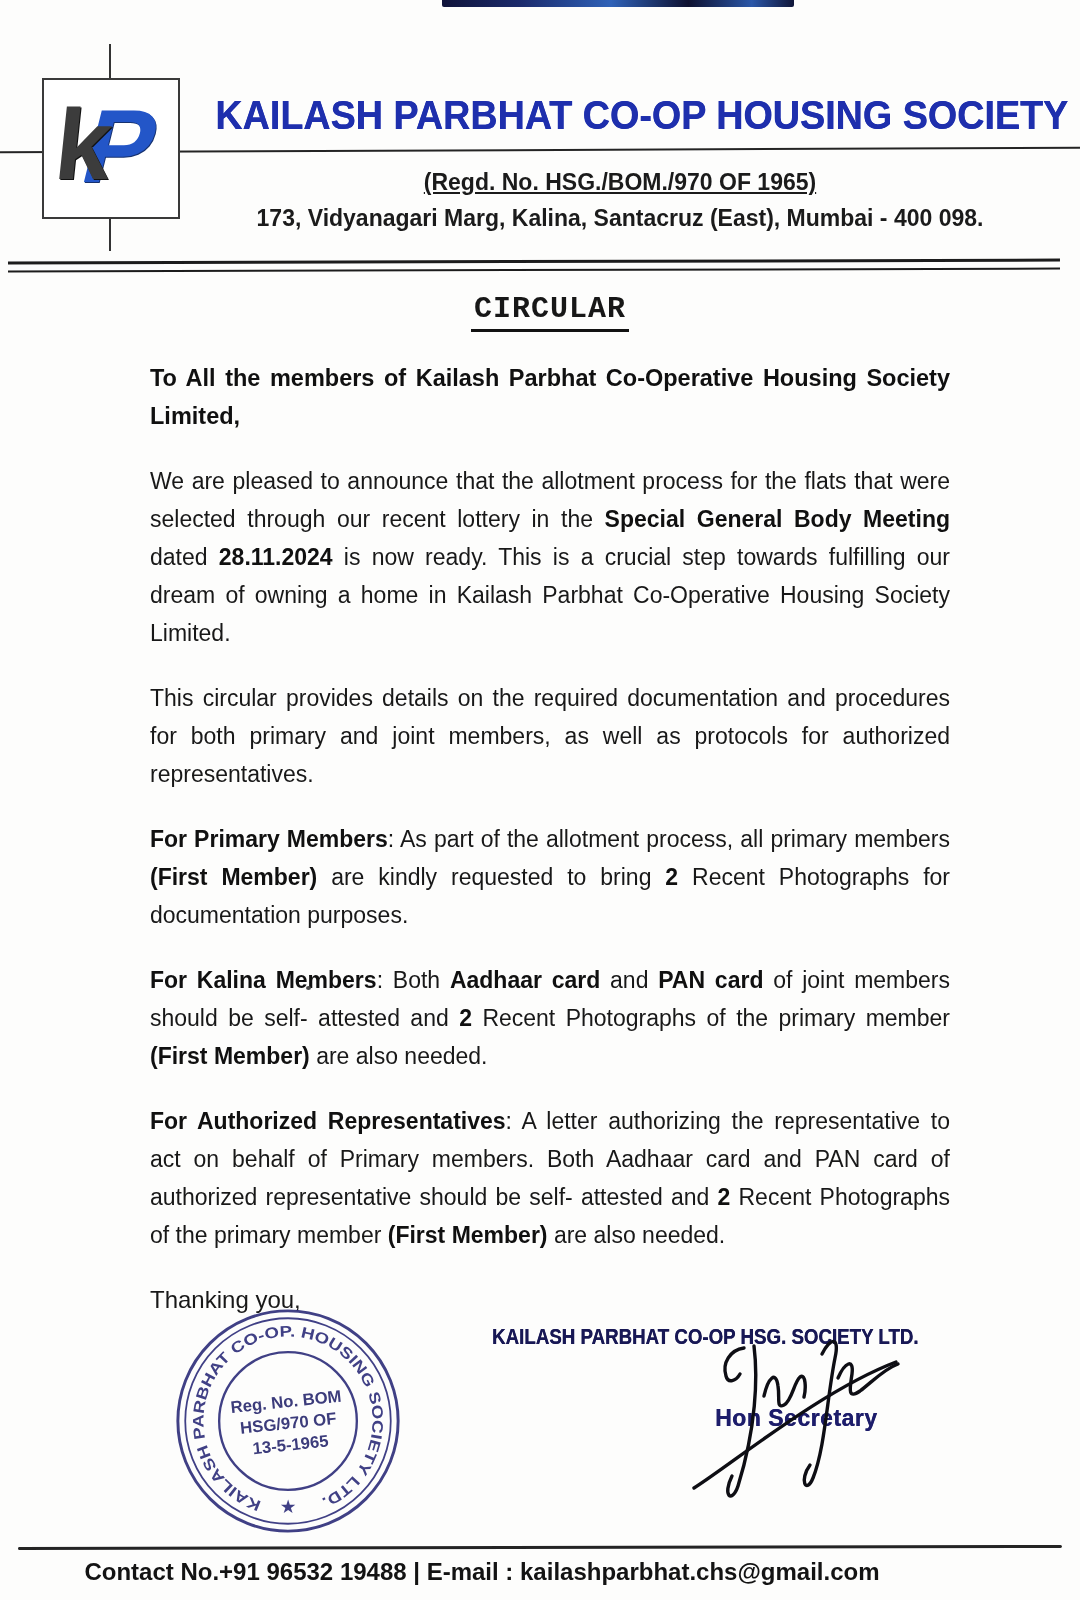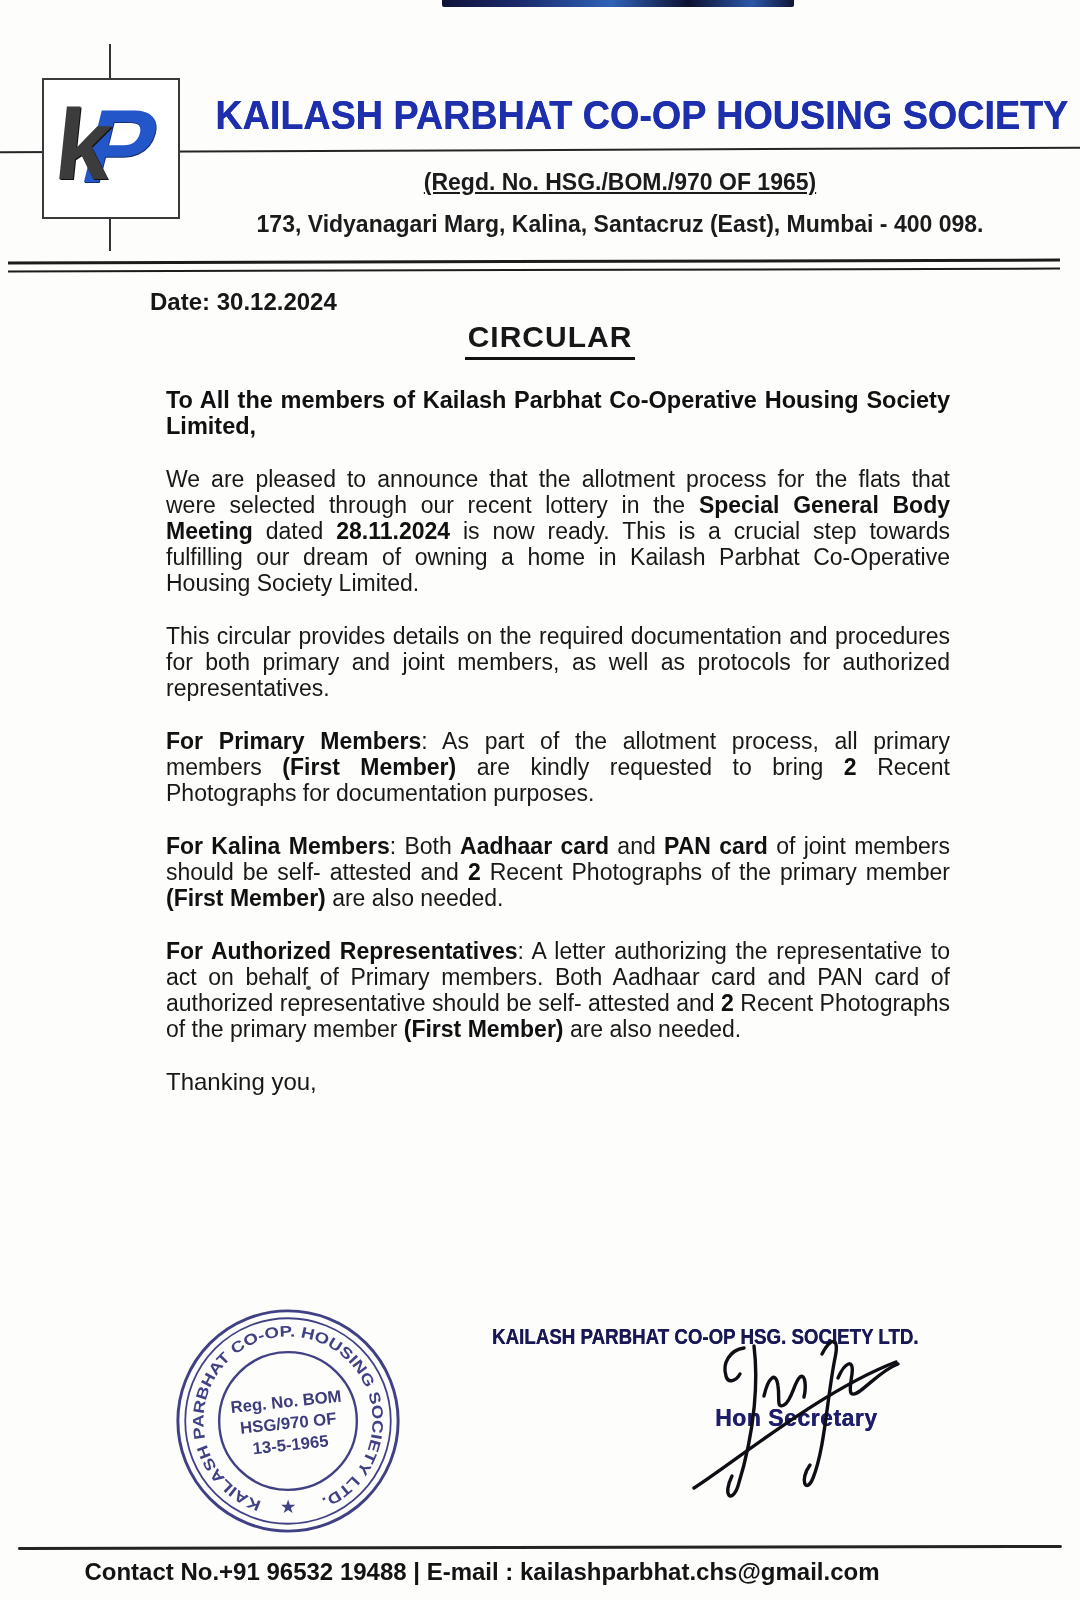--- a/index.html
+++ b/index.html
@@ -38,38 +38,38 @@
   .logo-p{left:42px;top:14px;font-size:104px;color:#2356c8;transform:skewX(-14deg);z-index:1;text-shadow:1px 1px 0 #16316e;}
   .logo-k{left:12px;top:14px;font-size:100px;color:#3c3c3c;transform:skewX(-6deg);z-index:2;text-shadow:1px 1px 0 #111;}
 
   .header-text{position:absolute;left:180px;top:92px;width:880px;text-align:center;}
   .org-title{
     font-size:41px;font-weight:800;color:#1e2fad;
     white-space:nowrap;transform:scaleX(0.92);transform-origin:50% 50%;
     letter-spacing:0px;text-shadow:0.4px 0 0 #1e2fad;
   }
   .regd{margin-top:30px;font-size:23px;font-weight:700;color:#1b1b1b;text-decoration:underline;}
-  .address{margin-top:15px;font-size:23px;font-weight:700;color:#1b1b1b;}
+  .address{margin-top:9px;font-size:23px;font-weight:700;color:#1b1b1b;}
 
   .double-rule{
     position:absolute;left:8px;top:260px;width:1052px;height:6px;
     border-top:3.5px solid #1c1c1c;border-bottom:2.5px solid #1c1c1c;
     transform:rotate(-0.15deg);
   }
 
   
   .content{position:absolute;left:150px;top:288px;width:800px;}
   .date-line{font-size:24px;font-weight:700;}
   .heading{text-align:center;margin-top:4px;}
   .heading span{
     display:inline-block;font-size:30px;font-weight:700;letter-spacing:1px;
-    border-bottom:3.5px solid #121212;padding:0 3px 3px 3px;
+    border-bottom:3.5px solid #121212;padding:0 3px 3px 3px;font-family:Liberation Mono, monospace;
   }
   .para{
-    font-size:23px;line-height:26px;margin:27px 0 0 16px;
+    font-size:23px;line-height:38px;margin:27px 0 0 0;
     text-align:justify;text-align-last:left;color:#181818;
   }
   .para b{font-weight:700;color:#101010;}
   .salutation{font-weight:700;font-size:23.5px;color:#111;}
   .closing{margin-top:27px;font-size:24px;}
 
   .dot-artifact{position:absolute;left:306px;top:986px;width:5px;height:4px;background:#4b4b4b;border-radius:50%;}
 
   
   .stamp{position:absolute;left:170px;top:1303px;width:236px;height:236px;opacity:0.93;}
@@ -117,21 +117,20 @@
 
   <div class="header-text">
     <div class="org-title">KAILASH PARBHAT CO-OP HOUSING SOCIETY LTD.</div>
     <div class="regd">(Regd. No. HSG./BOM./970 OF 1965)</div>
     <div class="address">173, Vidyanagari Marg, Kalina, Santacruz (East), Mumbai - 400 098.</div>
   </div>
 
   <div class="double-rule"></div>
 
   <div class="content">
-    <div class="date-line">Date: 30.12.2024</div>
     <div class="heading">
       <span>CIRCULAR</span>
     </div>
     <p class="para salutation"><b>To All the members of Kailash Parbhat Co-Operative Housing Society Limited,</b></p>
     <p class="para"><span>We are pleased to announce that the allotment process for the flats that were selected through our recent lottery in the </span><b>Special General Body Meeting</b><span> dated </span><b>28.11.2024</b><span> is now ready. This is a crucial step towards fulfilling our dream of owning a home in Kailash Parbhat Co-Operative Housing Society Limited.</span></p>
     <p class="para"><span>This circular provides details on the required documentation and procedures for both primary and joint members, as well as protocols for authorized representatives.</span></p>
     <p class="para"><b>For Primary Members</b><span>: As part of the allotment process, all primary members </span><b>(First Member)</b><span> are kindly requested to bring </span><b>2</b><span> Recent Photographs for documentation purposes.</span></p>
     <p class="para"><b>For Kalina Members</b><span>: Both </span><b>Aadhaar card</b><span> and </span><b>PAN card</b><span> of joint members should be self- attested and </span><b>2</b><span> Recent Photographs of the primary member </span><b>(First Member)</b><span> are also needed.</span></p>
     <p class="para"><b>For Authorized Representatives</b><span>: A letter authorizing the representative to act on behalf of Primary members. Both Aadhaar card and PAN card of authorized representative should be self- attested and </span><b>2</b><span> Recent Photographs of the primary member </span><b>(First Member)</b><span> are also needed.</span></p>
     <p class="para closing">Thanking you,</p>

